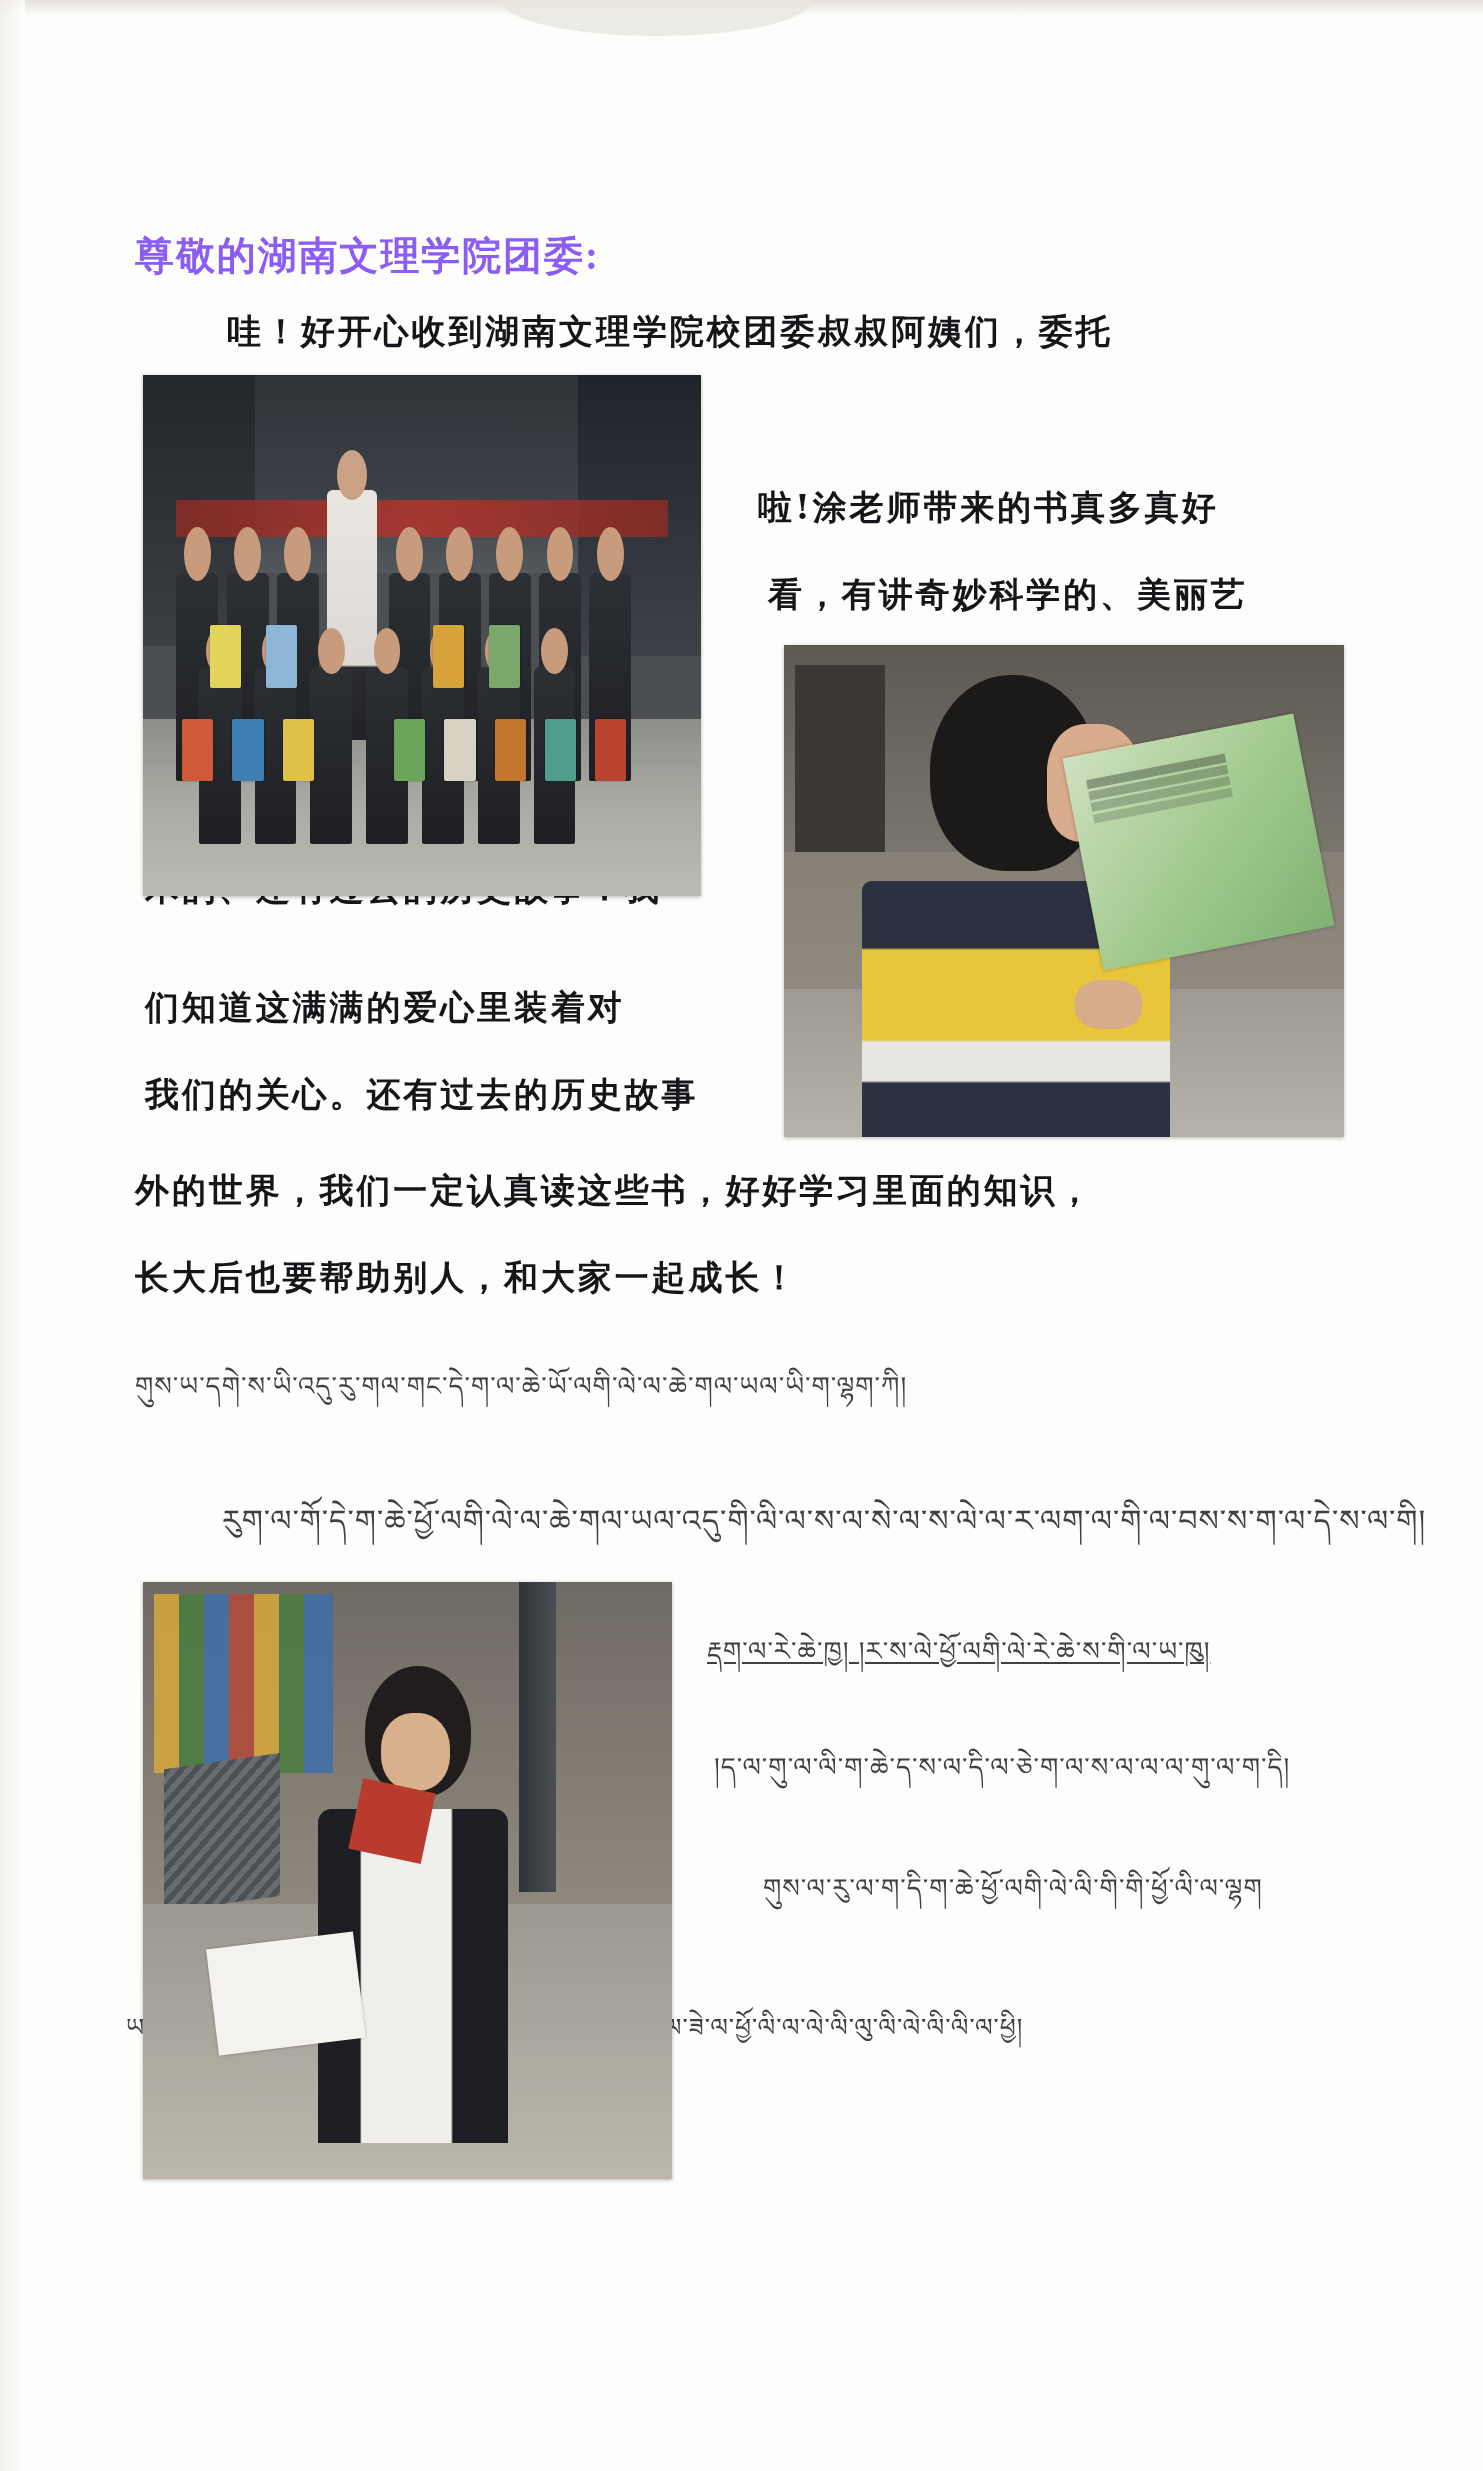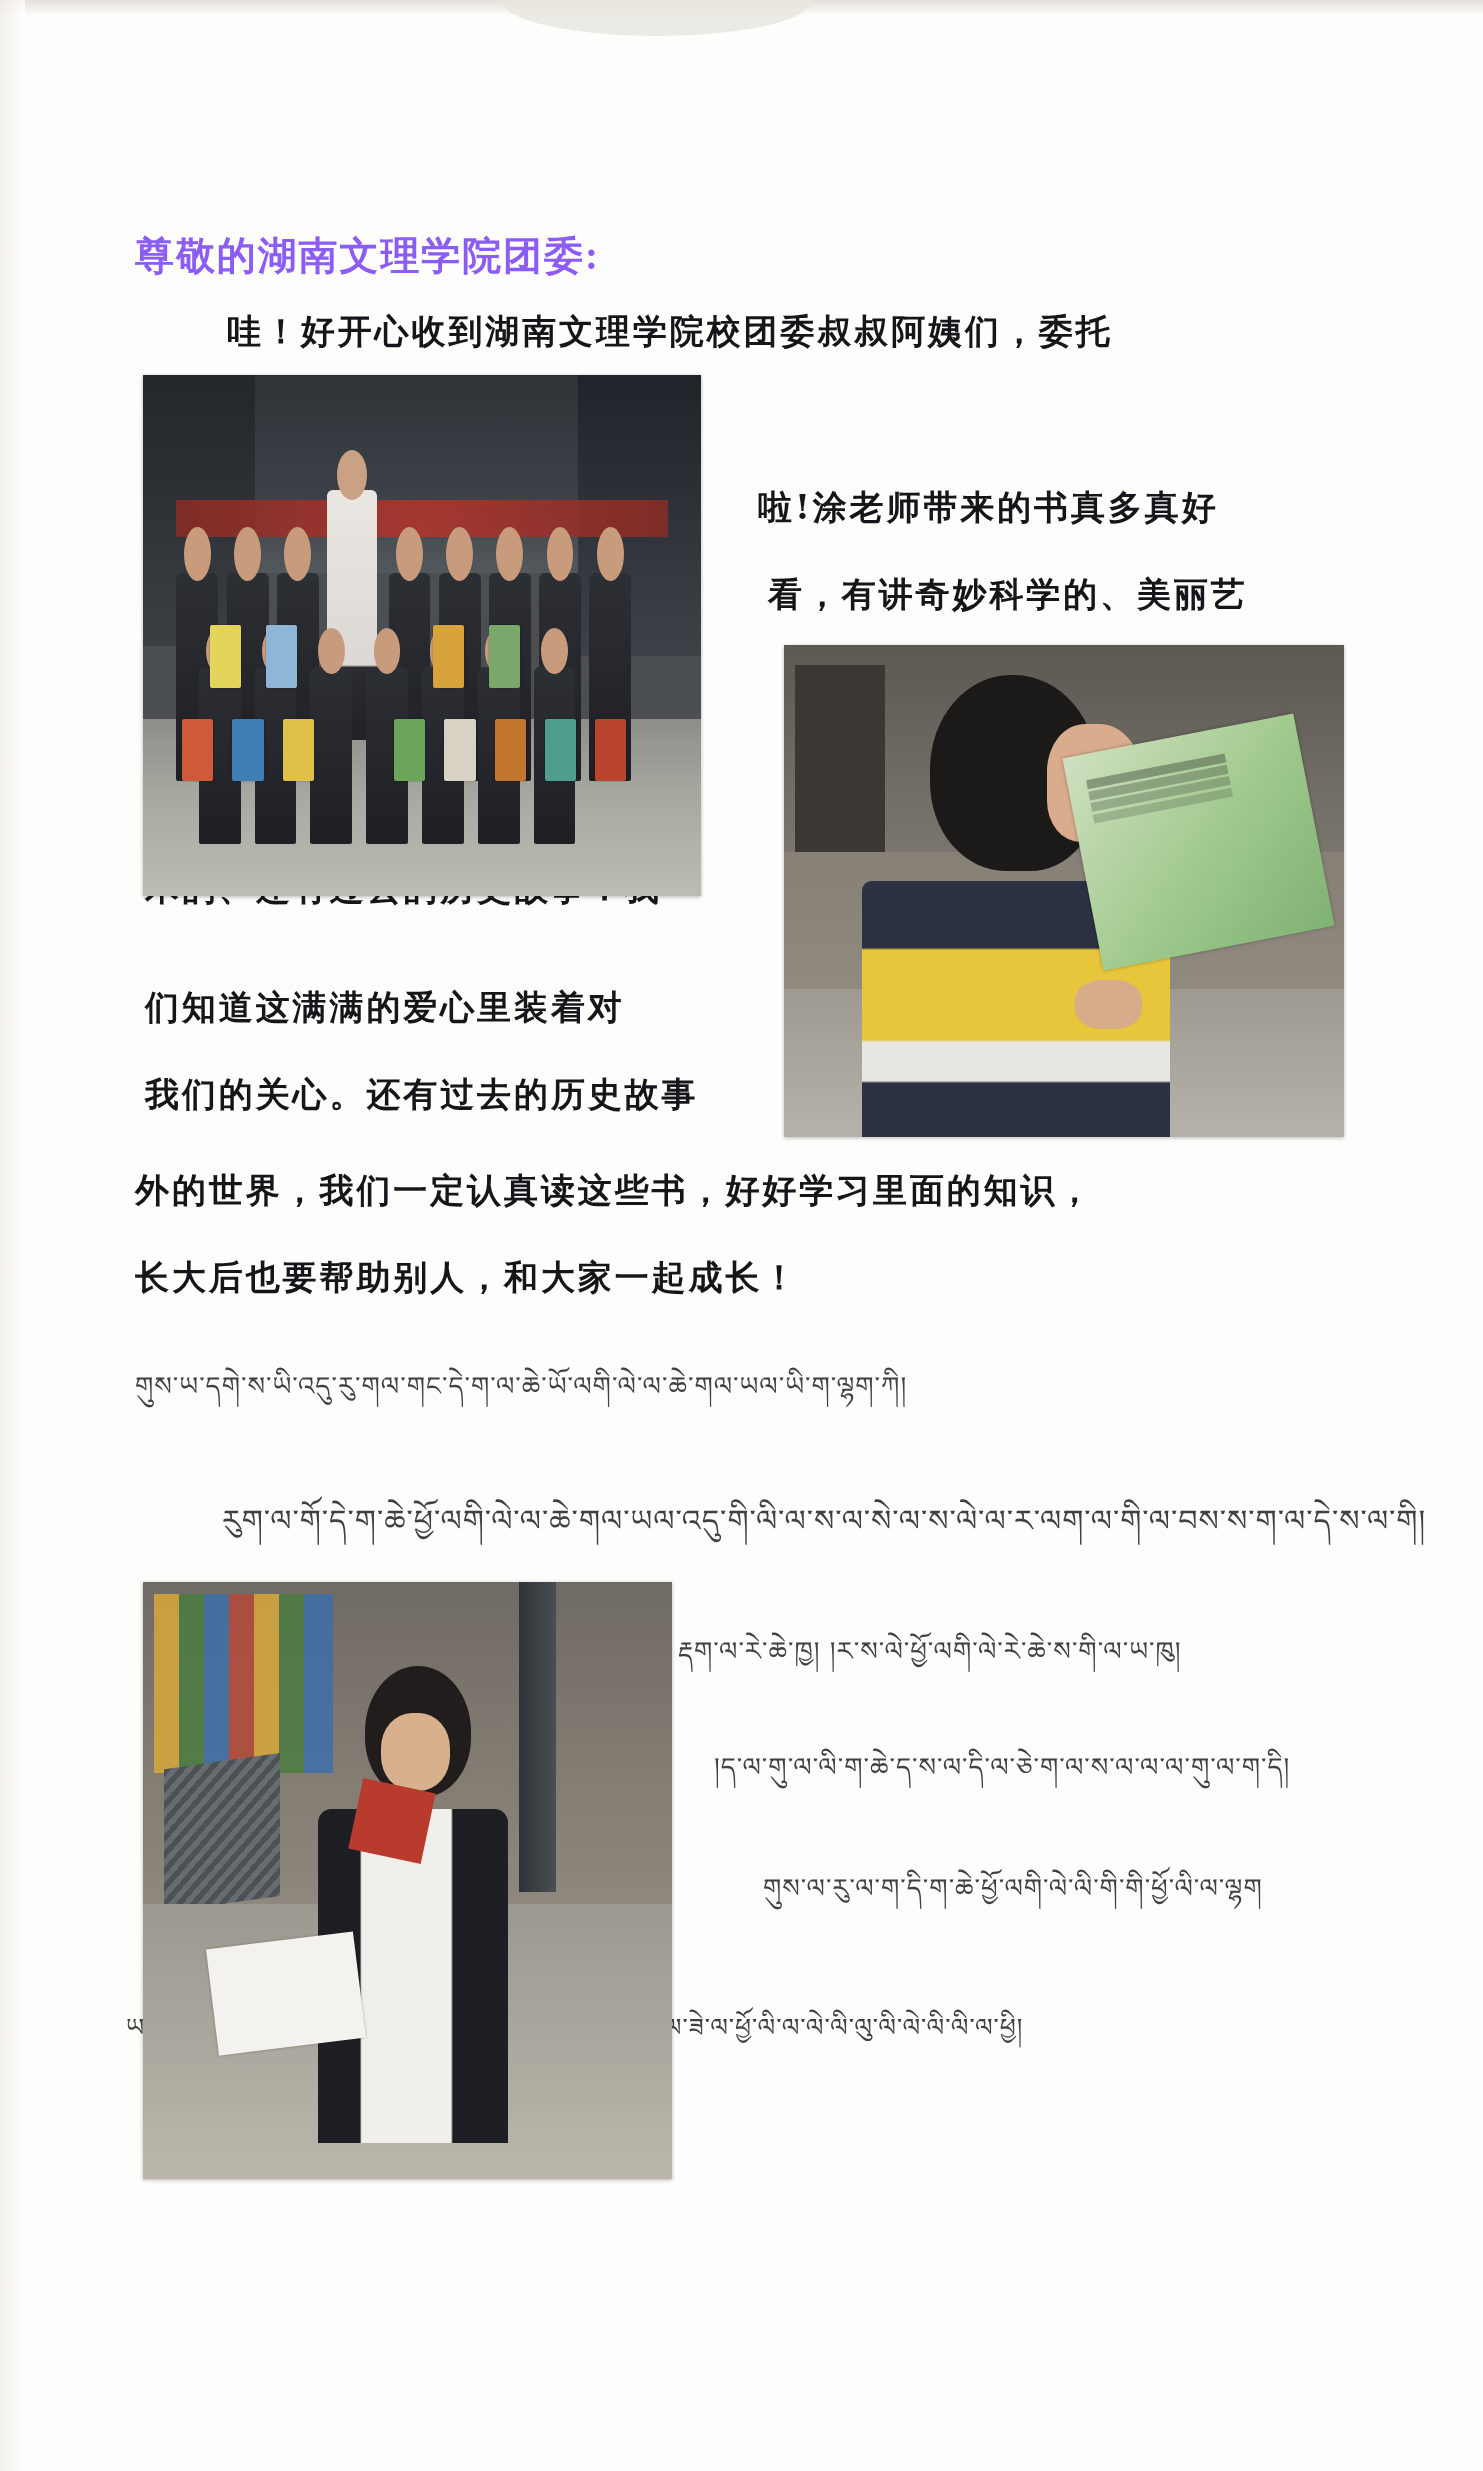--- a/index.html
+++ b/index.html
@@ -253,21 +253,21 @@
     <div class="cn-line" style="left:768px; top:572px;">看，有讲奇妙科学的、美丽艺</div>
     <div class="cn-line" style="left:758px; top:485px;">啦!涂老师带来的书真多真好</div>
     <div class="cn-line" style="left:145px; top:866px;">术的、还有过去的历史故事！我</div>
     <div class="cn-line" style="left:145px; top:985px;">们知道这满满的爱心里装着对</div>
     <div class="cn-line" style="left:145px; top:1072px;">我们的关心。还有过去的历史故事</div>
     <div class="cn-line" style="left:135px; top:1168px;">外的世界，我们一定认真读这些书，好好学习里面的知识，</div>
     <div class="cn-line" style="left:135px; top:1255px;">长大后也要帮助别人，和大家一起成长！</div>
 
     <div class="tb-line" style="left:135px; top:1357px;">གུས་ཡ་དགེ་ས་ཡི་འདུ་རུ་གལ་གང་དེ་ག་ལ་ཆེ་ཡོ་ལགི་ལེ་ལ་ཆེ་གལ་ཡལ་ཡི་ག་ལྷག་ཀི།</div>
     <div class="tb-line" style="left:222px; top:1487px; font-size:30px;">རུག་ལ་གོ་དེ་ག་ཆེ་ཕྱོ་ལགི་ལེ་ལ་ཆེ་གལ་ཡལ་འདུ་གི་ལི་ལ་ས་ལ་སེ་ལ་ས་ལེ་ལ་ར་ལག་ལ་གི་ལ་བས་ས་ག་ལ་དེ་ས་ལ་གི།</div>
-    <div class="tb-line" style="left:678px; top:1622px;">རྡག་ལ་རེ་ཆེ་ཁྱ། །ར་ས་ལེ་ཕྱོ་ལགི་ལེ་རེ་ཆེ་ས་གི་ལ་ཡ་ཁུ།</div>
+    <div class="tb-line" style="left:707px; top:1622px;text-decoration:underline;">རྡག་ལ་རེ་ཆེ་ཁྱ། །ར་ས་ལེ་ཕྱོ་ལགི་ལེ་རེ་ཆེ་ས་གི་ལ་ཡ་ཁུ།</div>
     <div class="tb-line" style="left:714px; top:1738px;">།ད་ལ་གུ་ལ་ལི་ག་ཆེ་ད་ས་ལ་དི་ལ་ཅེ་ག་ལ་ས་ལ་ལ་ལ་གུ་ལ་ག་དི།</div>
     <div class="tb-line" style="left:763px; top:1859px;">གུས་ལ་རུ་ལ་ག་དི་ག་ཆེ་ཕྱོ་ལགི་ལེ་ལི་གི་གི་ཕྱོ་ལི་ལ་ལྷག</div>
     <div class="tb-line" style="left:126px; top:1999px; font-size:25px;">ཡ་རྒ་ལ་ལེ་ཟེ་ལ་ཕྱོ་ལི་ལ་ཆེ་ལ་ལ་ལ་འདུ་ལ་རུ་ད་ག་ལ་ལུ་ས་ར་ལ་ཟེ་ལ་ཕྱོ་ལི་ལ་ལེ་ལི་ལུ་ལི་ལེ་ལི་ལི་ལ་ཕྱི།</div>
 
     <div class="photo" id="photo-group" style="left:143px; top:375px; width:558px; height:521px;">
       <div class="inner">
         <div class="sky"></div>
         <div class="wall-l"></div>
         <div class="wall-r"></div>
         <div class="banner"></div>

